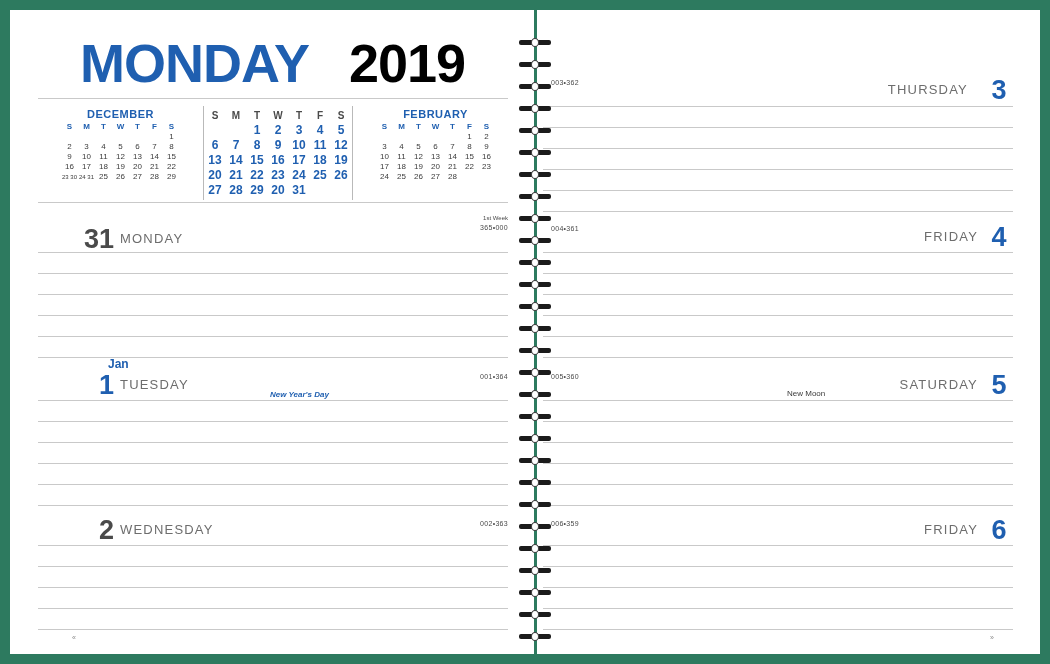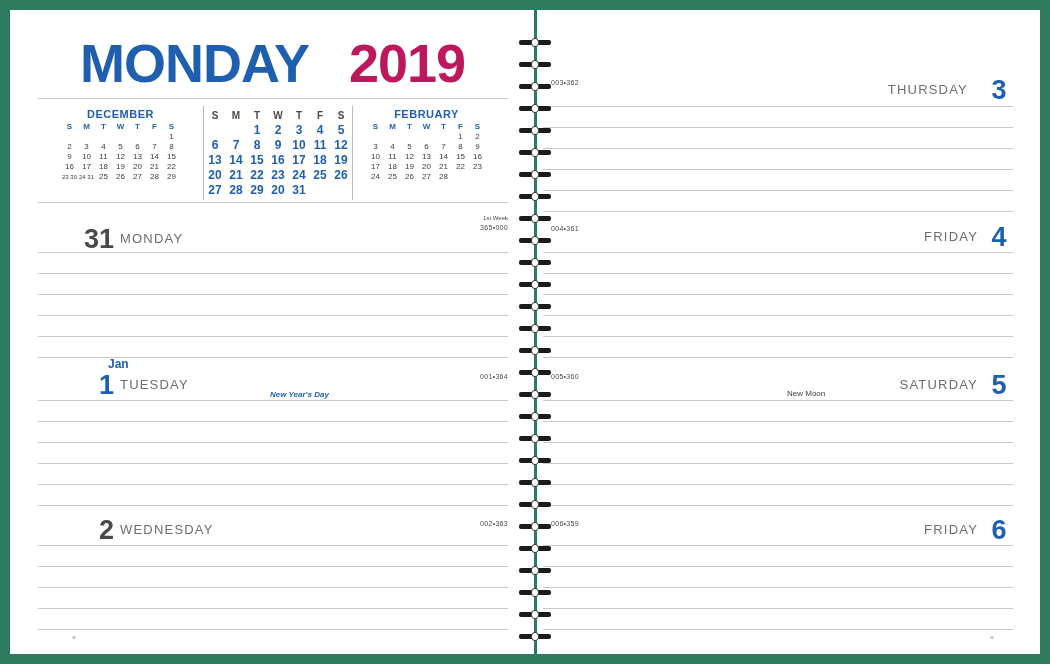--- a/index.html
+++ b/index.html
@@ -57,33 +57,33 @@
     text-align:center;
     line-height:1;
   }
   .month-header .mh-inner{
     display:inline-block;
     font-size:54px;
     font-weight:bold;
     letter-spacing:-1px;
   }
   .m-name{color:#1f5fb0;}
-  .m-year{color:#be185d;margin-left:40px;}
+  .m-year{color:#000000;margin-left:40px;}
 
   
   .mini-row{
     position:absolute;left:20px;top:86px;width:470px;height:94px;
   }
   .mini{
     position:absolute;top:0;height:94px;
     box-sizing:border-box;
   }
   .mini.prev{left:8px;width:145px;}
   .mini.cur{left:163px;width:150px;border-left:1px solid #b9b9b9;border-right:1px solid #b9b9b9;}
-  .mini.next{left:314px;width:145px;}
+  .mini.next{left:323px;width:145px;}
   .mini .title{
     text-align:center;
     font-size:11px;
     font-weight:bold;
     letter-spacing:.5px;
     color:#1f5fb0;
     margin-top:2px;
   }
   .mini.cur .title{color:#1f5fb0;}
   .mini table{

